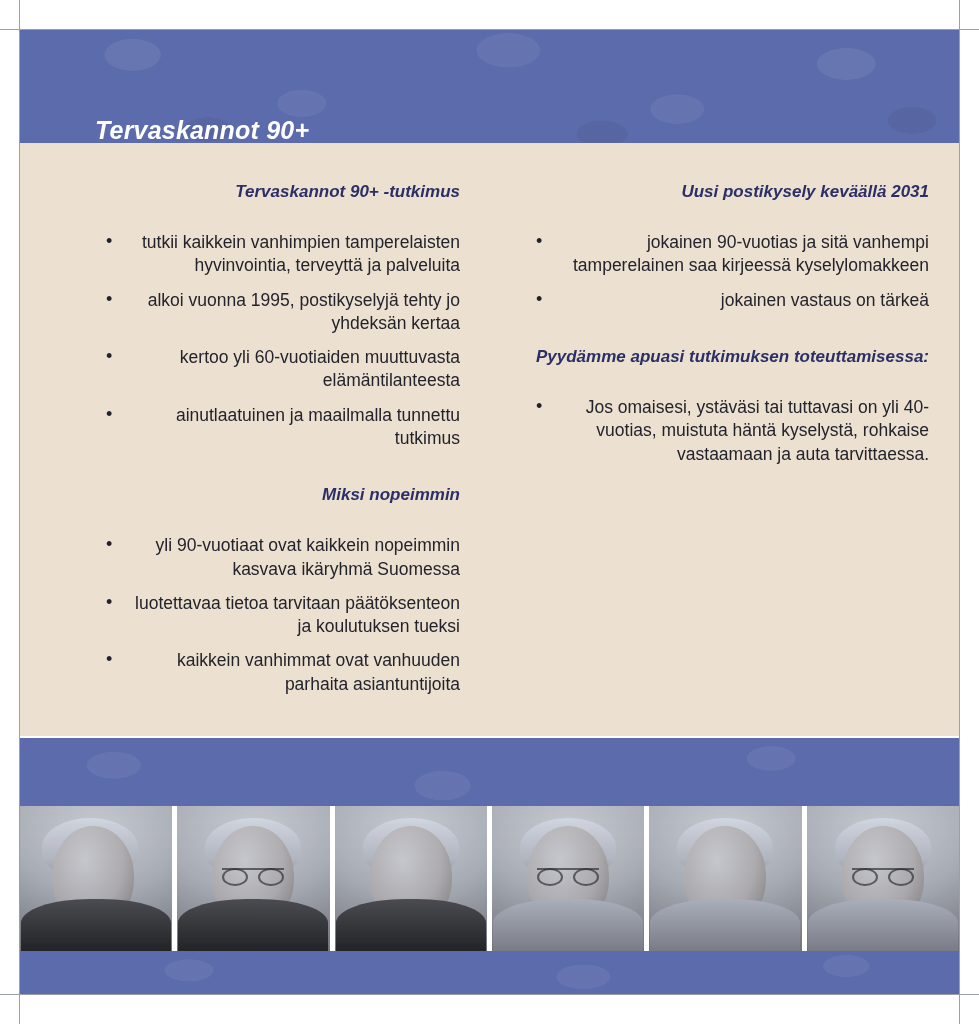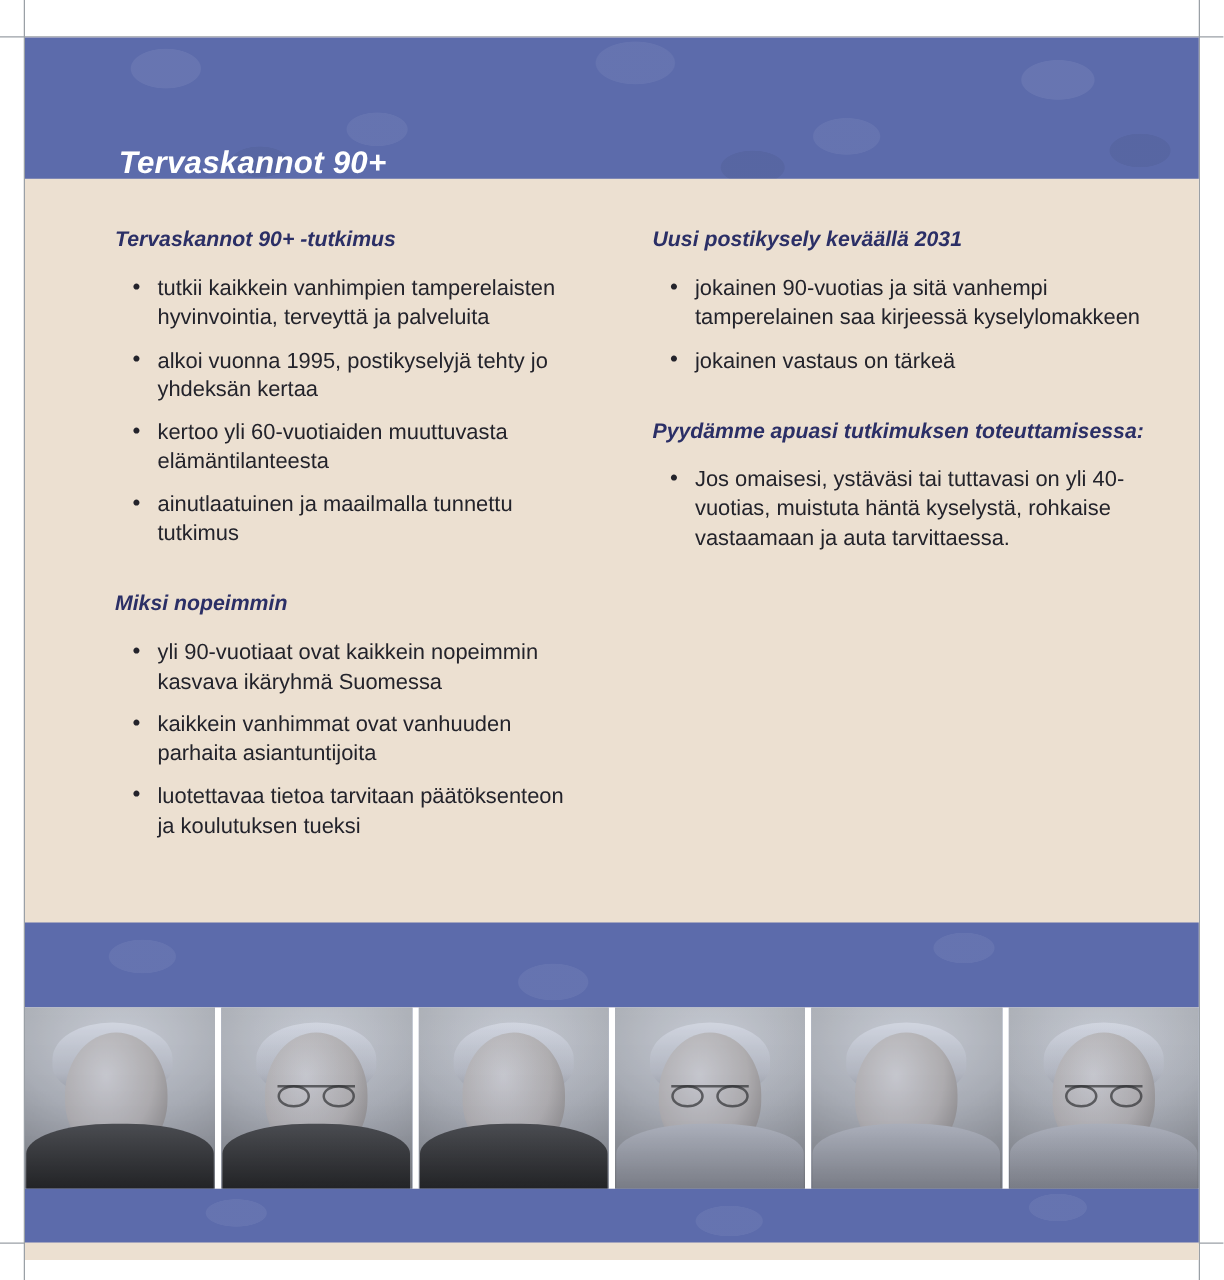--- a/index.html
+++ b/index.html
@@ -23,22 +23,23 @@
   }
   .trim.v { width: 1px; }
   .trim.h { height: 1px; }
 
   
   .flyer {
     position: absolute;
     left: 20px;
     top: 30px;
     width: 939px;
-    height: 978px;
+    height: 706px;
     background: #ece0d1;
+    text-align: right;
   }
 
   
   .header-band {
     position: absolute;
     left: 0;
     top: 0;
     width: 100%;
     height: 113px;
     background-color: #5c6bab;
@@ -104,21 +105,21 @@
     padding: 0 0 0 34px;
     list-style: none;
   }
   ul.bullets li {
     position: relative;
     font-size: 17.5px;
     line-height: 1.33;
     color: #23232b;
     margin: 11px 0 0 0;
   }
-  ul.bullets li:first-child { margin-top: 16px; }
+  ul.bullets li:first-child { margin-top: 28px; }
   ul.bullets li::before {
     content: "•";
     position: absolute;
     left: -20px;
     top: -1px;
     font-size: 18px;
     color: #23232b;
   }
 
   
@@ -273,22 +274,22 @@
         <ul class="bullets">
           <li>tutkii kaikkein vanhimpien tamperelaisten hyvinvointia, terveyttä ja palveluita</li>
           <li>alkoi vuonna 1995, postikyselyjä tehty jo yhdeksän kertaa</li>
           <li>kertoo yli 60-vuotiaiden muuttuvasta elämäntilanteesta</li>
           <li>ainutlaatuinen ja maailmalla tunnettu tutkimus</li>
         </ul>
 
         <h2 class="section-head spaced">Miksi nopeimmin</h2>
         <ul class="bullets">
           <li>yli 90-vuotiaat ovat kaikkein nopeimmin kasvava ikäryhmä Suomessa</li>
+          <li>luotettavaa tietoa tarvitaan päätöksenteon ja koulutuksen tueksi</li>
           <li>kaikkein vanhimmat ovat vanhuuden parhaita asiantuntijoita</li>
-          <li>luotettavaa tietoa tarvitaan päätöksenteon ja koulutuksen tueksi</li>
         </ul>
       </div>
 
       <div class="col col-right">
         <h2 class="section-head">Uusi postikysely keväällä 2031</h2>
         <ul class="bullets">
           <li>jokainen 90-vuotias ja sitä vanhempi tamperelainen saa kirjeessä kyselylomakkeen</li>
           <li>jokainen vastaus on tärkeä</li>
         </ul>
 

